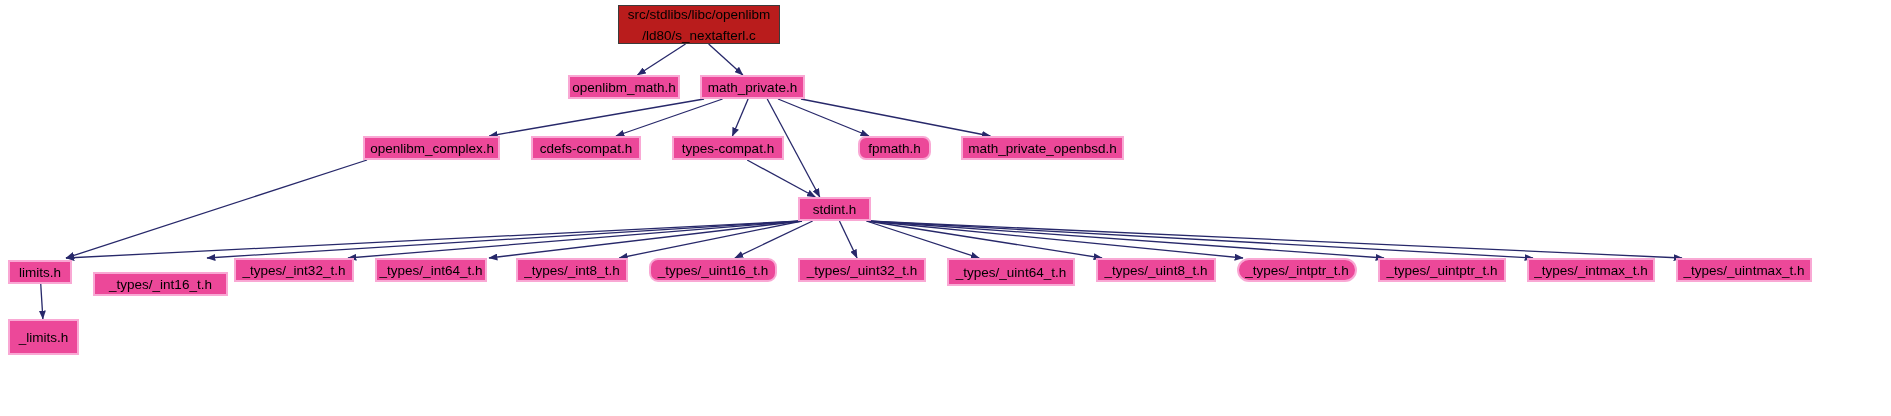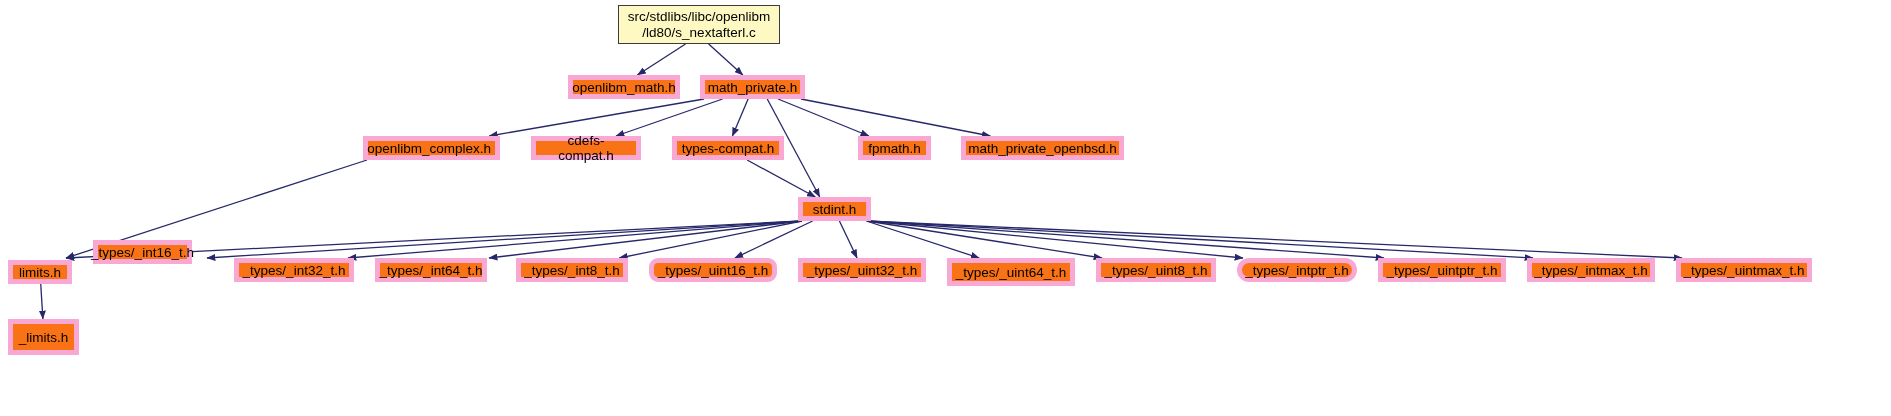--- a/index.html
+++ b/index.html
@@ -14,38 +14,38 @@
   }
   #edges{
     position:absolute;
     left:0; top:0;
     width:1891px; height:416px;
     pointer-events:none;
   }
   .node{
     position:absolute;
     box-sizing:border-box;
-    border:5px solid #f9a8d4;
-    background:#f97316;
+    border:2px solid #f9a8d4;
+    background:#ec4899;
     color:#000000;
     display:flex;
     align-items:center;
     justify-content:center;
     text-align:center;
     font-size:13.5px;
     line-height:15px;
     white-space:pre-line;
     letter-spacing:0px;
     z-index:5;
   }
   .node.root{
-    background:#fef9c3;
+    background:#b91c1c;
     border:1px solid #3b3b3b;
     font-size:13.5px;
-    line-height:16px;
+    line-height:21px;
   }
   .node .lbl{display:block;padding:0 4px;}
 </style>
 </head>
 <body>
 
 <div id="canvas">
   <svg id="edges" viewBox="0 0 1891 416" xmlns="http://www.w3.org/2000/svg">
     <defs>
       <marker id="arrowhead" markerWidth="9" markerHeight="7" refX="8.4" refY="3.5" orient="auto" markerUnits="userSpaceOnUse">
@@ -80,25 +80,25 @@
       </g>
   </svg>
   <div id="nodes">
       <div class="node root" style="left: 618px; top: 5px; width: 162px; height: 39px;"><span class="lbl">src/stdlibs/libc/openlibm
 /ld80/s_nextafterl.c</span></div>
       <div class="node" style="left: 568px; top: 75px; width: 112px; height: 24px;"><span class="lbl">openlibm_math.h</span></div>
       <div class="node" style="left: 700px; top: 75px; width: 105px; height: 24px;"><span class="lbl">math_private.h</span></div>
       <div class="node" style="left: 363px; top: 136px; width: 137px; height: 24px; justify-content: flex-end;"><span class="lbl">openlibm_complex.h</span></div>
       <div class="node" style="left: 531px; top: 136px; width: 110px; height: 24px;"><span class="lbl">cdefs-compat.h</span></div>
       <div class="node" style="left: 672px; top: 136px; width: 112px; height: 24px;"><span class="lbl">types-compat.h</span></div>
-      <div class="node" style="left: 858px; top: 136px; width: 73px; height: 24px;"><span class="lbl">fpmath.h</span></div>
+      <div class="node" style="left: 858px; top: 136px; width: 73px; height: 24px; border-radius: 8px;"><span class="lbl">fpmath.h</span></div>
       <div class="node" style="left: 961px; top: 136px; width: 163px; height: 24px;"><span class="lbl">math_private_openbsd.h</span></div>
       <div class="node" style="left: 798px; top: 197px; width: 73px; height: 24px;"><span class="lbl">stdint.h</span></div>
       <div class="node" style="left: 8px; top: 260px; width: 64px; height: 24px;"><span class="lbl">limits.h</span></div>
-      <div class="node" style="left: 93px; top: 240px; width: 99px; height: 24px;"><span class="lbl">_types/_int16_t.h</span></div>
+      <div class="node" style="left: 93px; top: 272px; width: 135px; height: 24px;"><span class="lbl">_types/_int16_t.h</span></div>
       <div class="node" style="left: 234px; top: 258px; width: 120px; height: 24px;"><span class="lbl">_types/_int32_t.h</span></div>
       <div class="node" style="left: 375px; top: 258px; width: 112px; height: 24px;"><span class="lbl">_types/_int64_t.h</span></div>
       <div class="node" style="left: 516px; top: 258px; width: 112px; height: 24px;"><span class="lbl">_types/_int8_t.h</span></div>
       <div class="node" style="left: 649px; top: 258px; width: 128px; height: 24px; border-radius: 9px;"><span class="lbl">_types/_uint16_t.h</span></div>
       <div class="node" style="left: 798px; top: 258px; width: 128px; height: 24px;"><span class="lbl">_types/_uint32_t.h</span></div>
       <div class="node" style="left: 947px; top: 258px; width: 128px; height: 28px; justify-content: center;"><span class="lbl">_types/_uint64_t.h</span></div>
       <div class="node" style="left: 1096px; top: 258px; width: 120px; height: 24px;"><span class="lbl">_types/_uint8_t.h</span></div>
       <div class="node" style="left: 1237px; top: 258px; width: 120px; height: 24px; border-radius: 12px;"><span class="lbl">_types/_intptr_t.h</span></div>
       <div class="node" style="left: 1378px; top: 258px; width: 128px; height: 24px;"><span class="lbl">_types/_uintptr_t.h</span></div>
       <div class="node" style="left: 1527px; top: 258px; width: 128px; height: 24px;"><span class="lbl">_types/_intmax_t.h</span></div>

